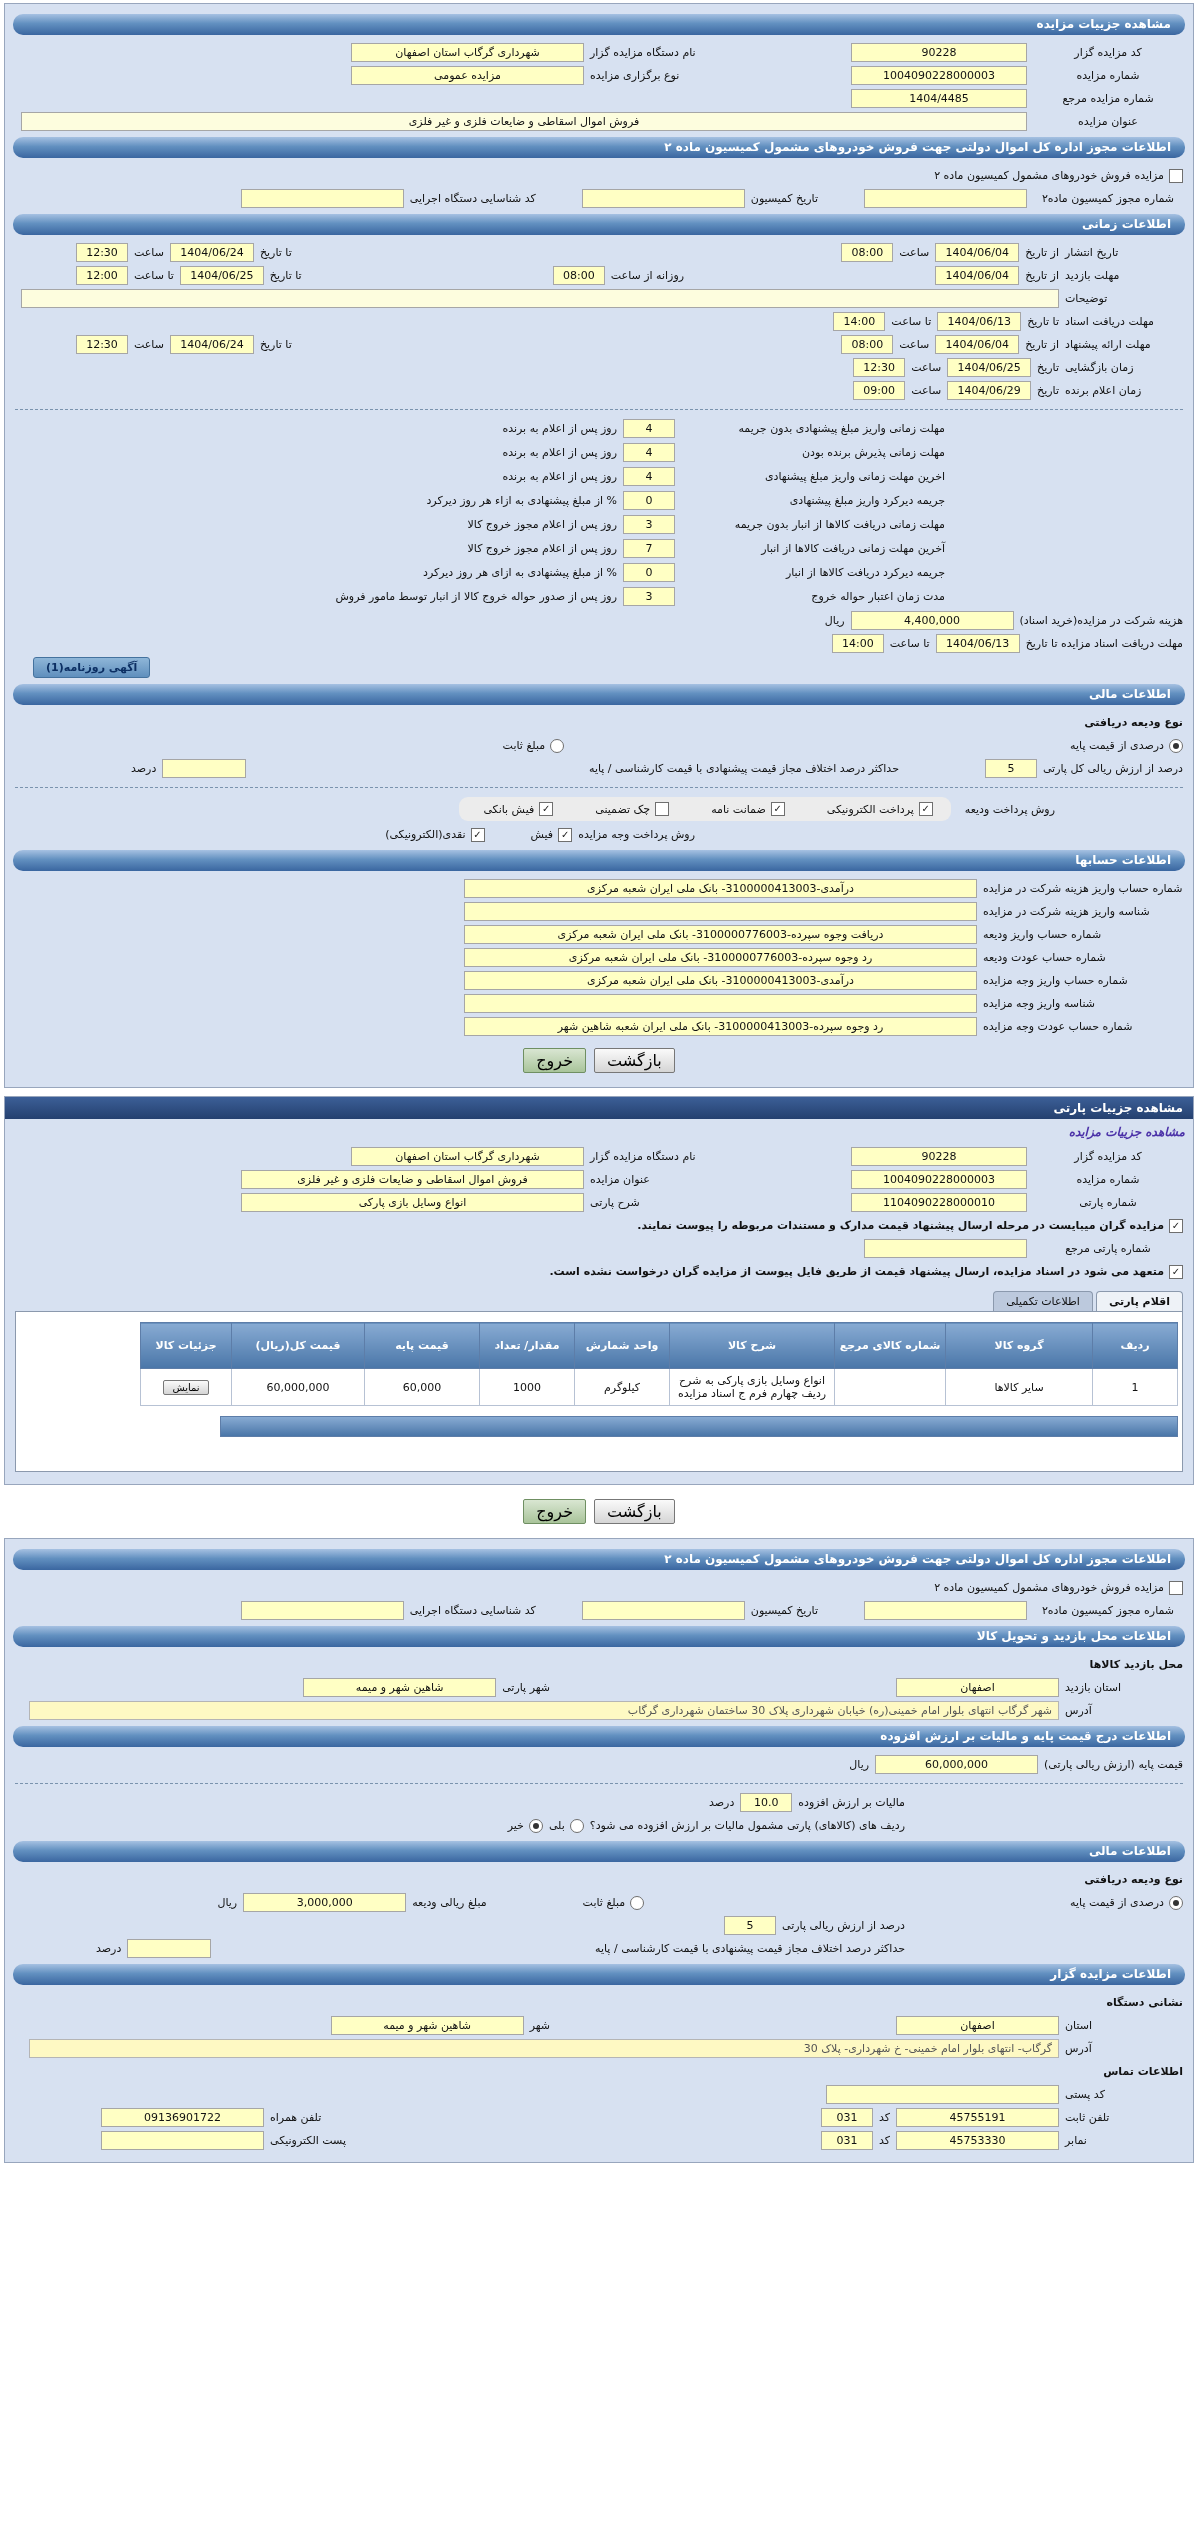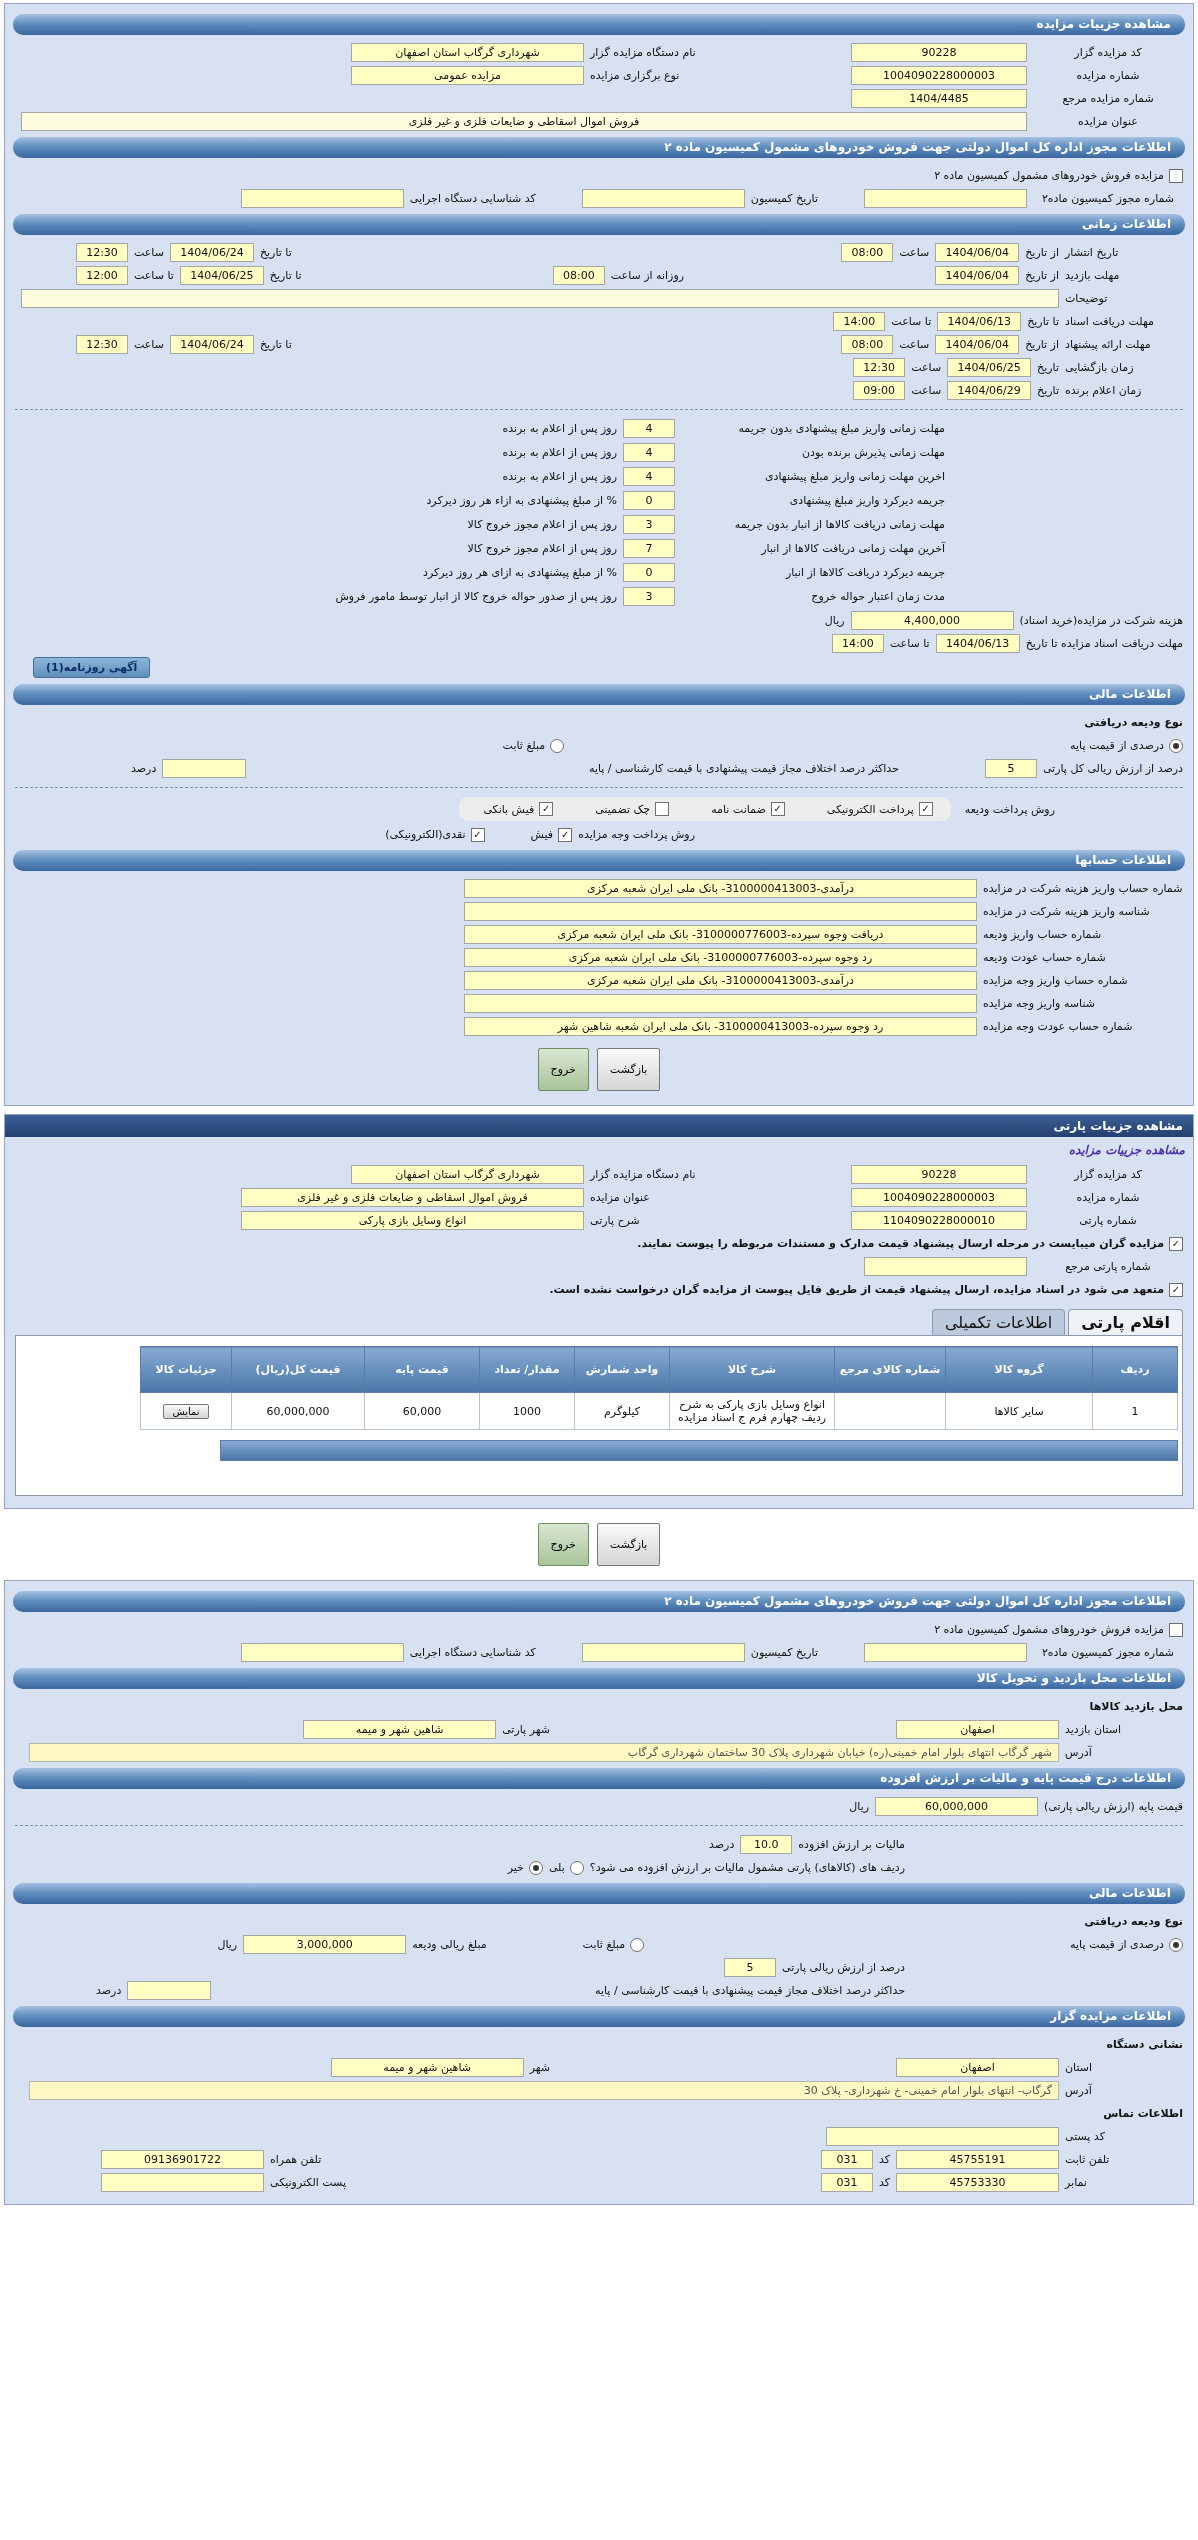--- a/index.html
+++ b/index.html
@@ -25,29 +25,29 @@
 .sp{flex:1}
 .dash{border-top:1px dashed #7a93ae;margin:9px 2px}
 .chk{width:12px;height:12px;border:1px solid #6f6f6f;background:#fff;display:inline-flex;align-items:center;justify-content:center;font-size:10px;line-height:1;margin-left:5px;flex:none}
 .chk.on::after{content:"✓";color:#222}
 .radio{width:12px;height:12px;border:1px solid #6f6f6f;border-radius:50%;background:#fff;display:inline-block;position:relative;margin-left:5px;flex:none}
 .radio.on::after{content:"";position:absolute;left:3px;top:3px;right:3px;bottom:3px;background:#333;border-radius:50%}
 .graybox{display:inline-flex;align-items:center;gap:36px;background:#ececec;border-radius:9px;padding:5px 18px;margin-right:8px}
 .pen{margin:4px 240px 4px 0}
 .prow{display:flex;align-items:center;margin:5px 0}
 .plbl{width:260px;text-align:right;padding-left:10px;white-space:nowrap;flex:none}
-.btn{border:1px solid #777;background:linear-gradient(#fafafa,#d5d5d5);padding:14px 12px;font-size:11px;font-family:inherit;border-radius:2px;cursor:pointer}
+.btn{border:1px solid #777;background:linear-gradient(#fafafa,#d5d5d5);padding:2px 12px;font-size:16px;font-family:inherit;border-radius:2px;cursor:pointer}
 .btn-sm{padding:1px 8px;font-size:10px}
 .btn-exit{background:linear-gradient(#d9e6d2,#a9c49a);border-color:#6f8f62}
 .btn-news{background:linear-gradient(#8fb6d8,#5f8fbd);border:1px solid #44729e;color:#0c2f63;font-weight:bold;border-radius:3px;padding:3px 12px;font-family:inherit;font-size:11px;cursor:pointer}
 .btnrow{display:flex;justify-content:center;gap:8px;margin:12px 0 6px}
 .btnrow.outside{margin:14px 0}
 .stmt{font-weight:bold}
 .tabs{display:flex;margin:10px 2px 0}
-.tab{border:1px solid #8b99ad;border-bottom:none;border-radius:4px 4px 0 0;padding:3px 12px;margin-left:3px;background:#bcc9dd;cursor:pointer;font-size:16px}
+.tab{border:1px solid #8b99ad;border-bottom:none;border-radius:4px 4px 0 0;padding:3px 12px;margin-left:3px;background:#bcc9dd;cursor:pointer;font-size:11px}
 .tab.active{background:#eef2f7;font-weight:bold}
 .tblwrap{background:#fff;border:1px solid #8b99ad;padding:10px 4px 34px;margin:0 2px}
 table.grid{border-collapse:collapse;table-layout:fixed;width:976px}
 .grid th{background:linear-gradient(#88abd3,#4a76a8);color:#fff;font-weight:bold;font-size:11px;border:1px solid #5d7da8;padding:16px 3px;overflow:hidden}
 .grid td{background:#fff;border:1px solid #b7c2d4;font-size:11px;text-align:center;padding:5px 4px;vertical-align:middle;overflow:hidden}
 .gridfoot{height:19px;background:linear-gradient(#88abd3,#4a76a8);margin-top:10px;border:1px solid #5d7da8;width:956px}
 .cw1{width:78px}.cw2{width:140px}.cw3{width:104px}.cw4{width:158px}.cw5{width:88px}.cw6{width:88px}.cw7{width:108px}.cw8{width:126px}.cw9{width:84px}
 .indent280{margin-right:280px}
 .mr130{margin-right:130px}
 .mr490{margin-right:490px}

